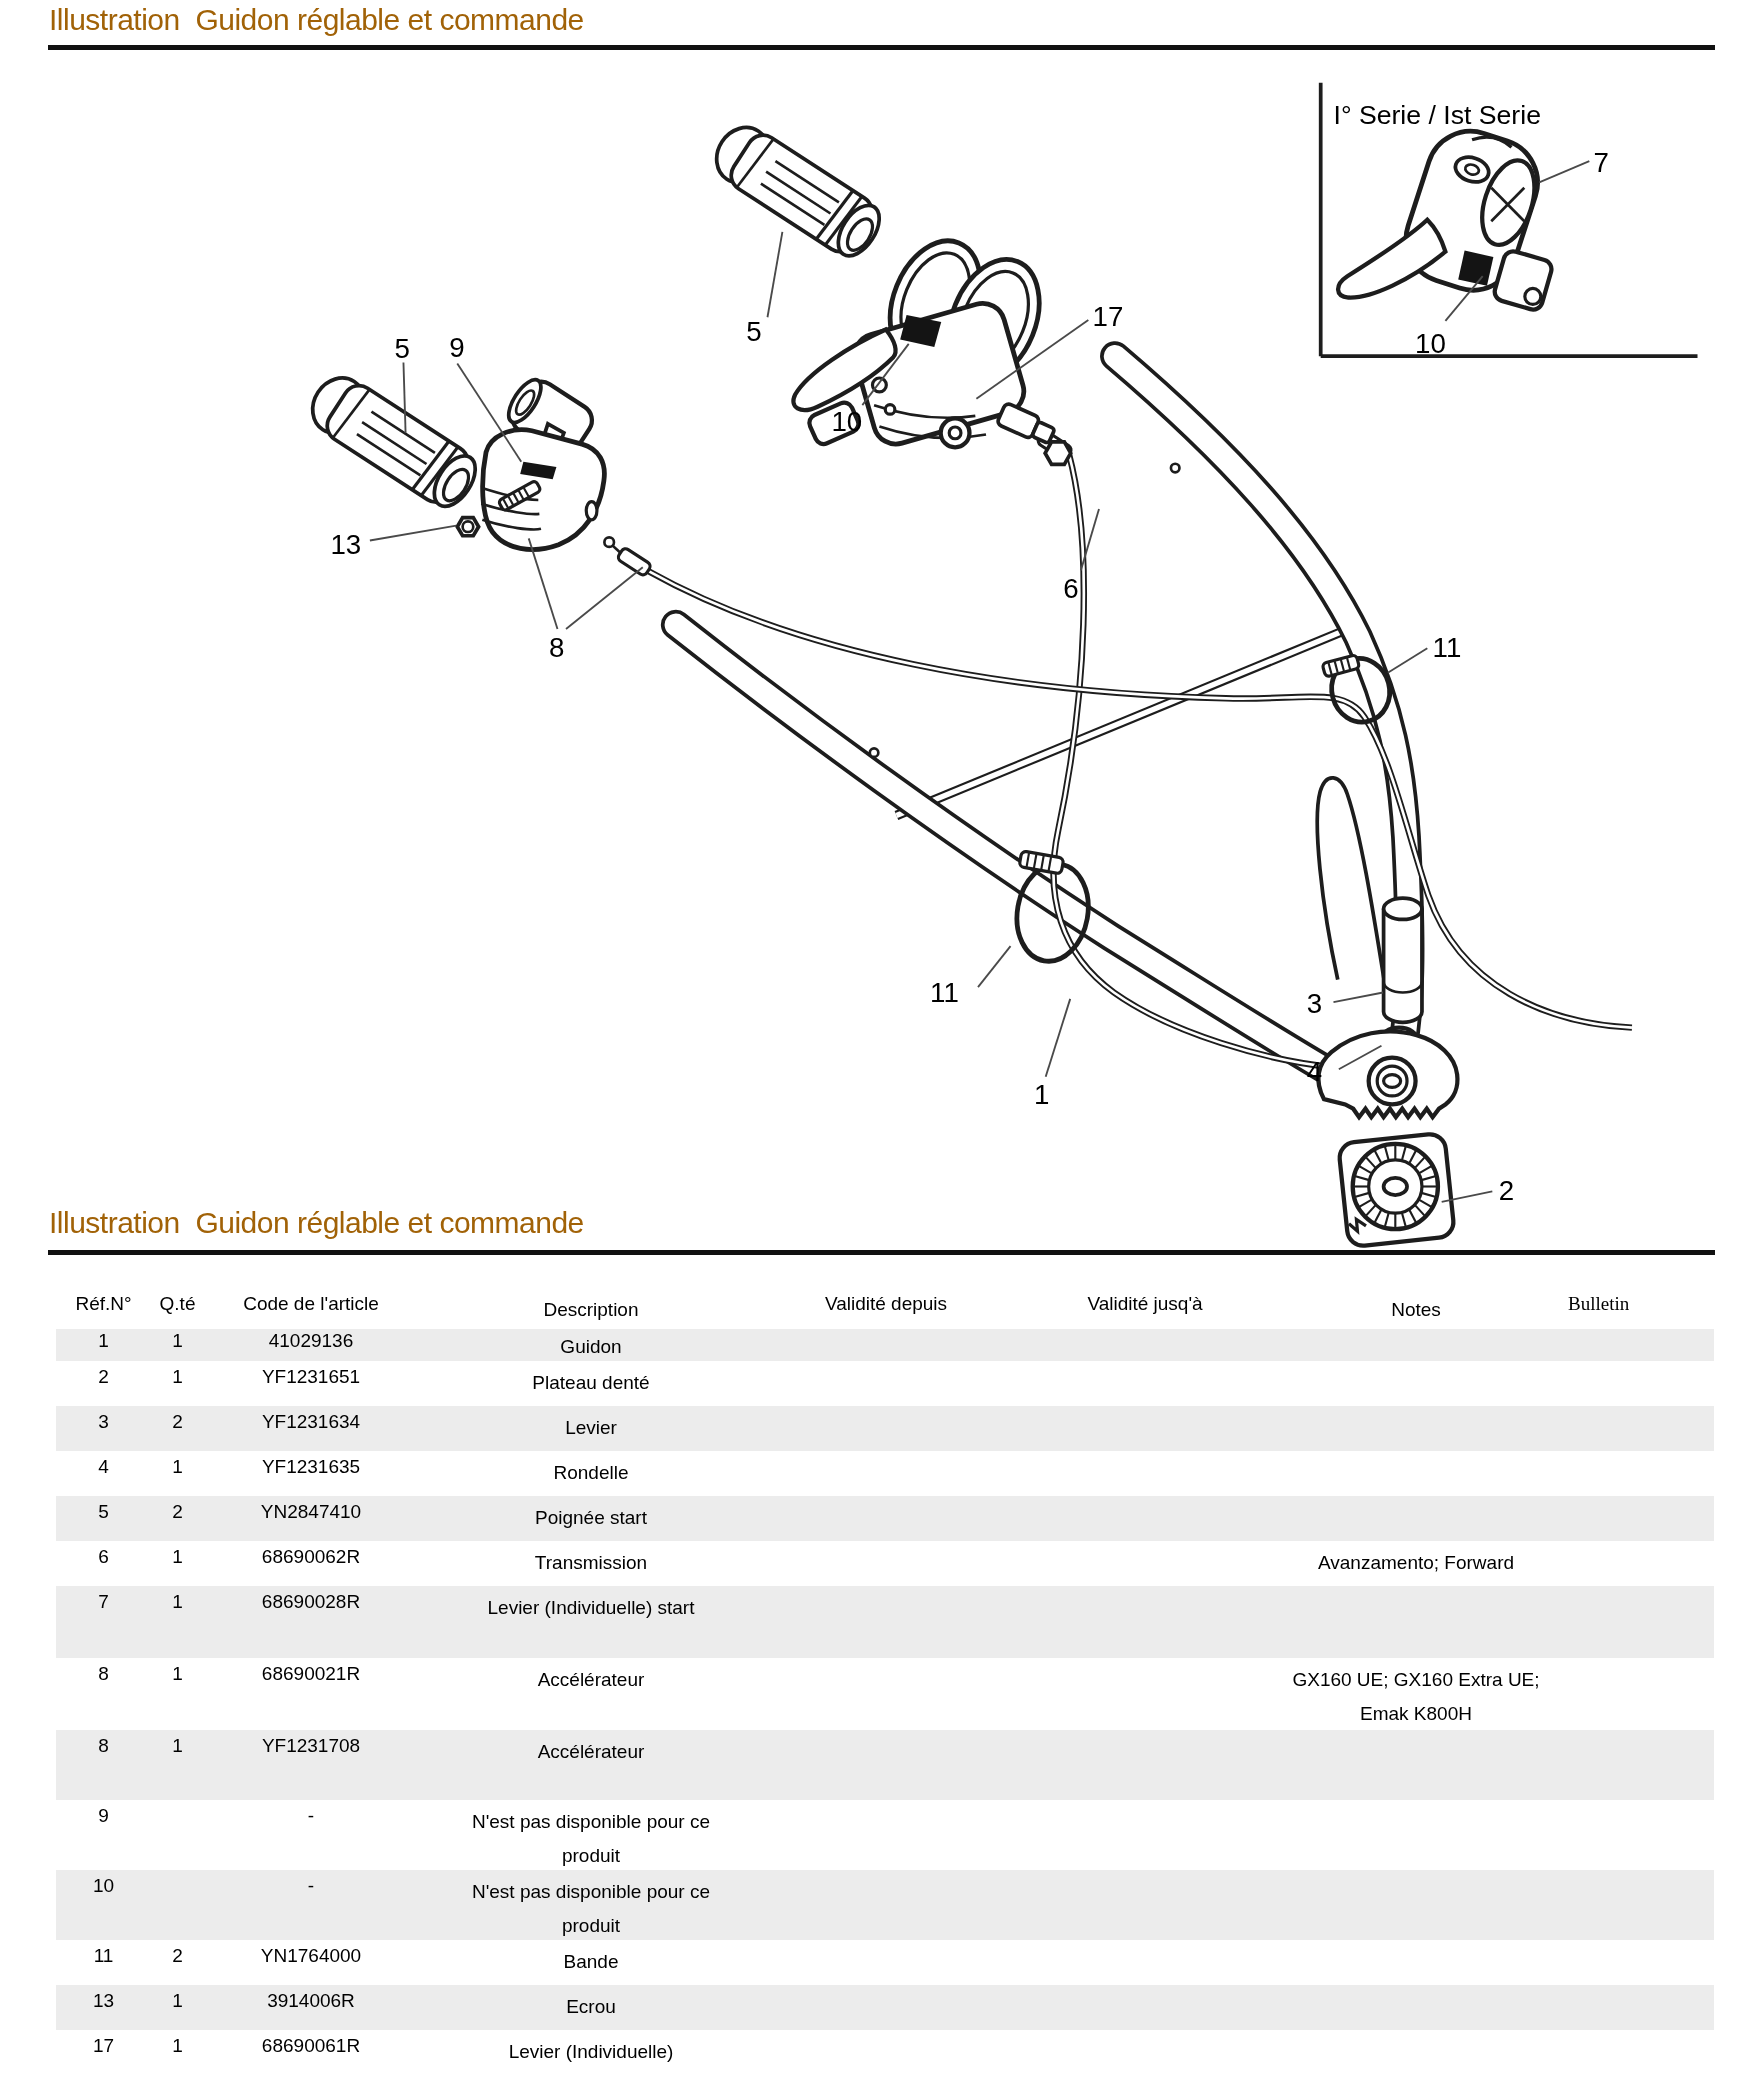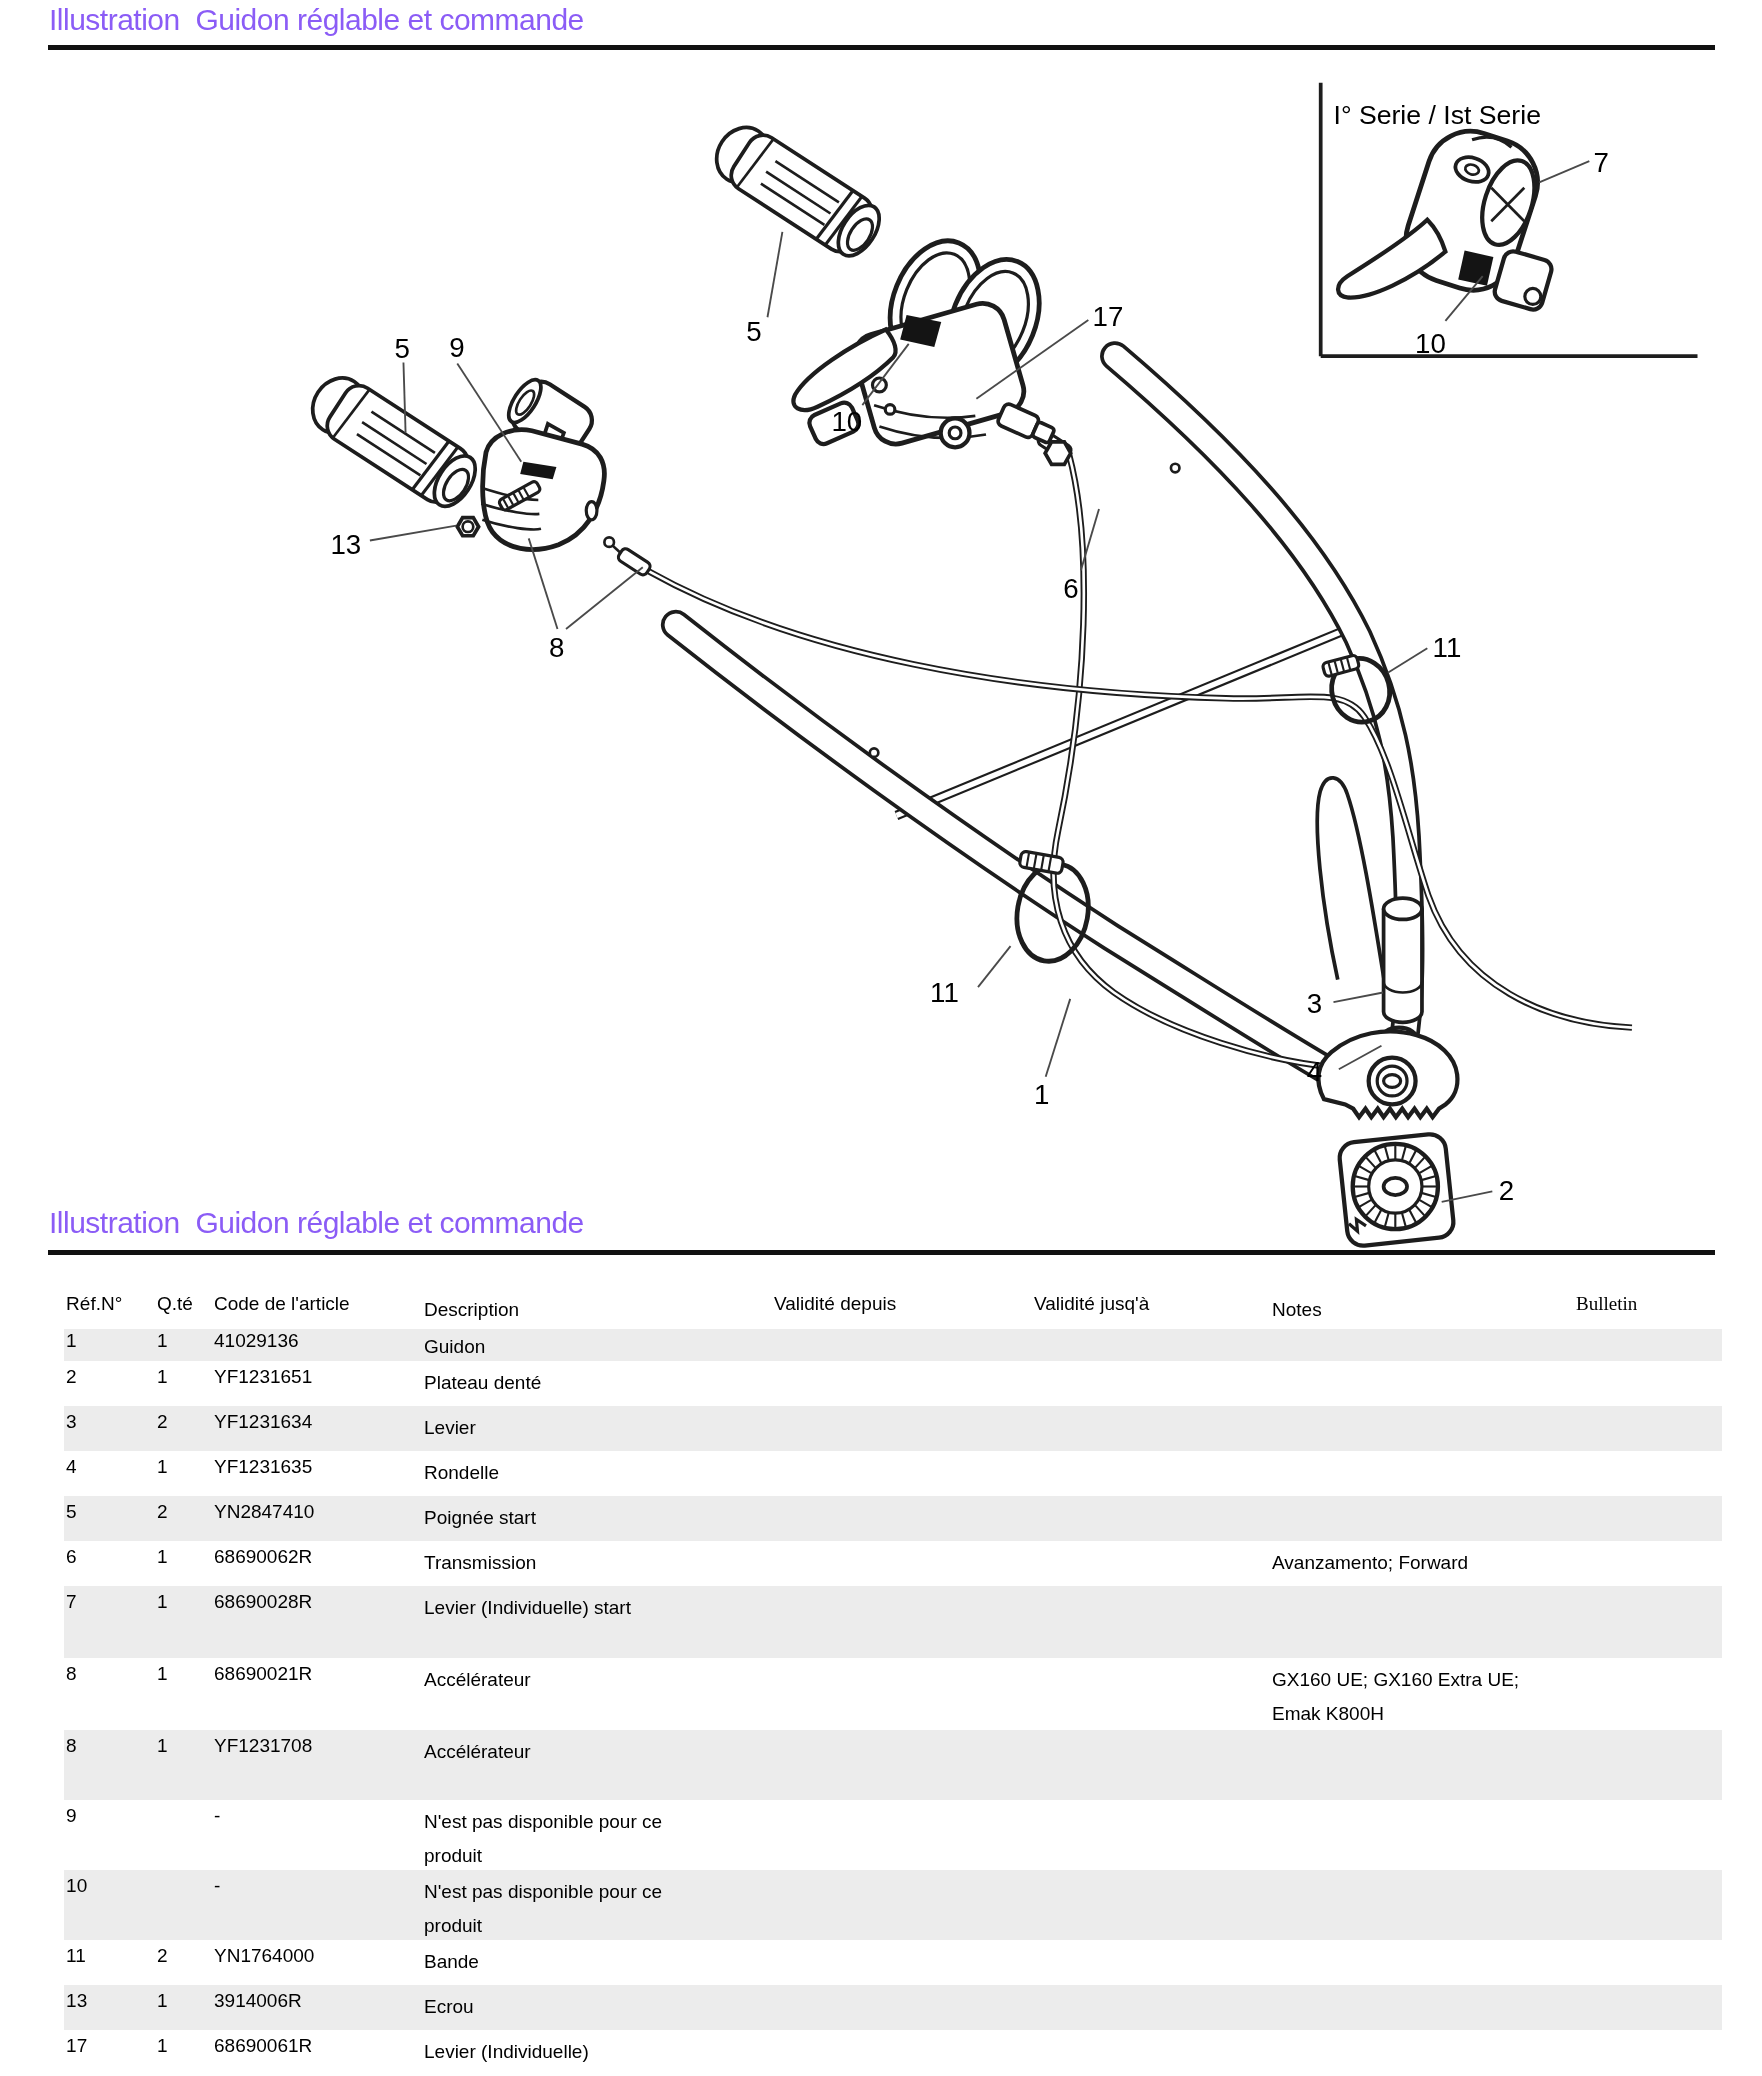--- a/index.html
+++ b/index.html
@@ -2,36 +2,36 @@
 <html style="font-size:8.5px"><head>
 <meta charset="utf-8">
 <style>
   html,body{margin:0;padding:0;}
   body{
     width:1762px;height:2077px;position:relative;background:#ffffff;
     font-family:"Liberation Sans", sans-serif;color:#000;overflow:hidden;
   }
   .pagetitle{
     position:absolute;left:49px;font-size:30px;letter-spacing:-0.5px;
-    white-space:pre;color:#8b5cf6;
+    white-space:pre;color:#a16207;
   }
   #title1{top:3.2px;}
   #title2{top:1206px;}
   .rule{position:absolute;left:48px;width:1667px;height:4.8px;background:#111;}
   #rule1{top:45px;}
   #rule2{top:1250px;}
   #diagram{position:absolute;left:0;top:0;width:1762px;height:1290px;}
   .callout{font-size:52px;fill:#000;font-family:"Liberation Sans",sans-serif;}
   .insetlabel{font-size:50px;fill:#000;font-family:"Liberation Sans",sans-serif;}
   .ln{stroke:#1d1d1d;fill:none;}
   .fw{fill:#ffffff;stroke:#1d1d1d;}
   .leader{stroke:#4a4a4a;stroke-width:3.5;fill:none;}
   .blk{fill:#141414;stroke:none;}
 
-  #parts-table{position:absolute;left:64px;top:1291px;width:1658px;font-size:19px;}
+  #parts-table{position:absolute;left:56px;top:1291px;width:1658px;font-size:19px;text-align:center;}
   .thead{display:flex;height:38px;align-items:flex-start;padding-top:2.1px;box-sizing:border-box;}
   .thead > div{flex:none;}
   .trow{display:flex;align-items:flex-start;box-sizing:border-box;padding-top:5.3px;height:45px;}
   .trow:nth-child(odd){background:#ececec;}
   .trow:nth-child(1){height:32px;padding-top:1.1px;}
   .trow:nth-child(7){height:72px;}
   .trow:nth-child(8){height:72px;}
   .trow:nth-child(9){height:70px;}
   .trow:nth-child(10){height:70px;}
   .trow:nth-child(11){height:70px;}

